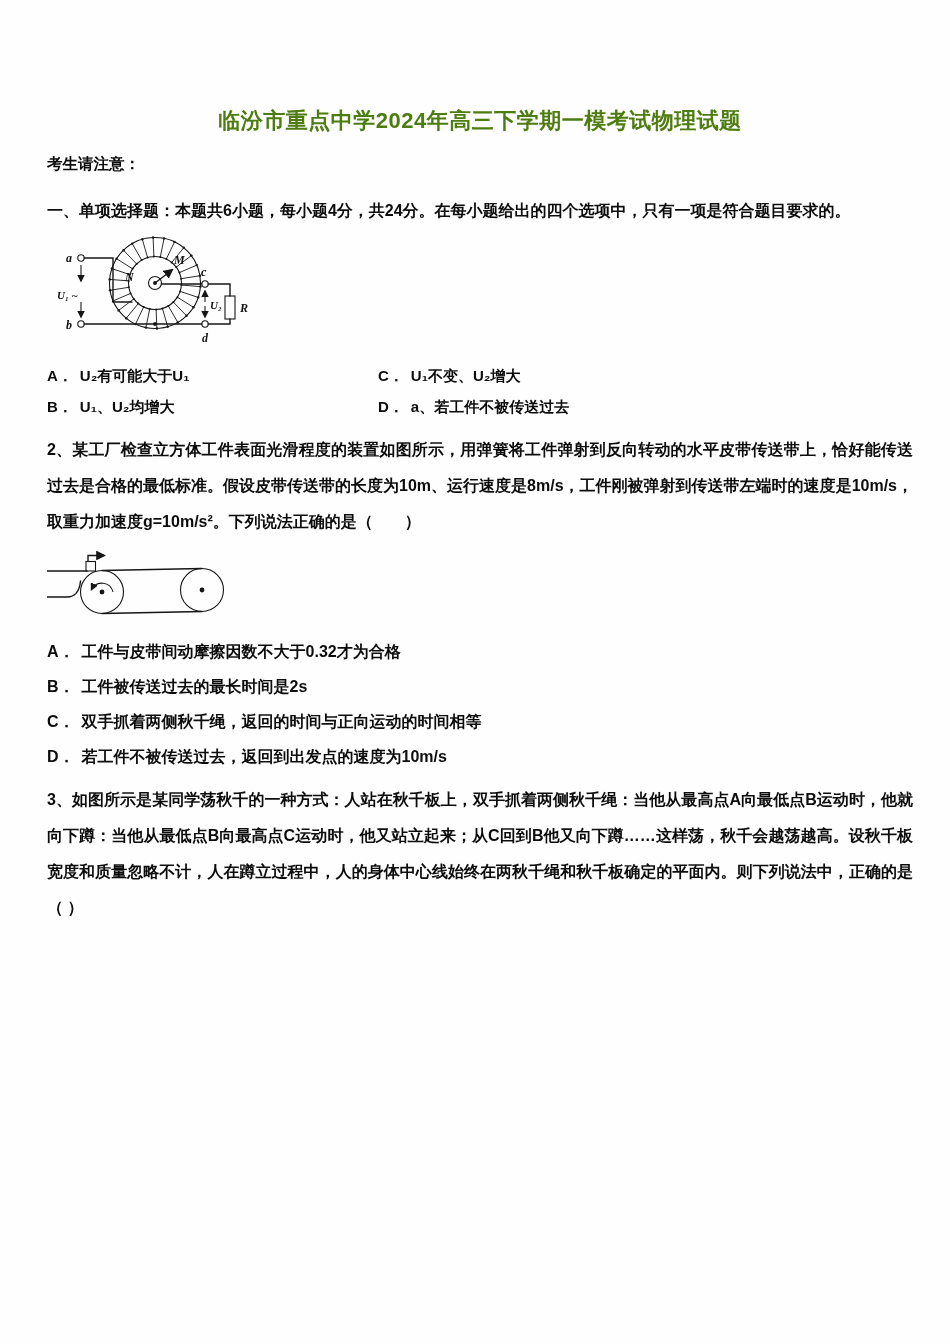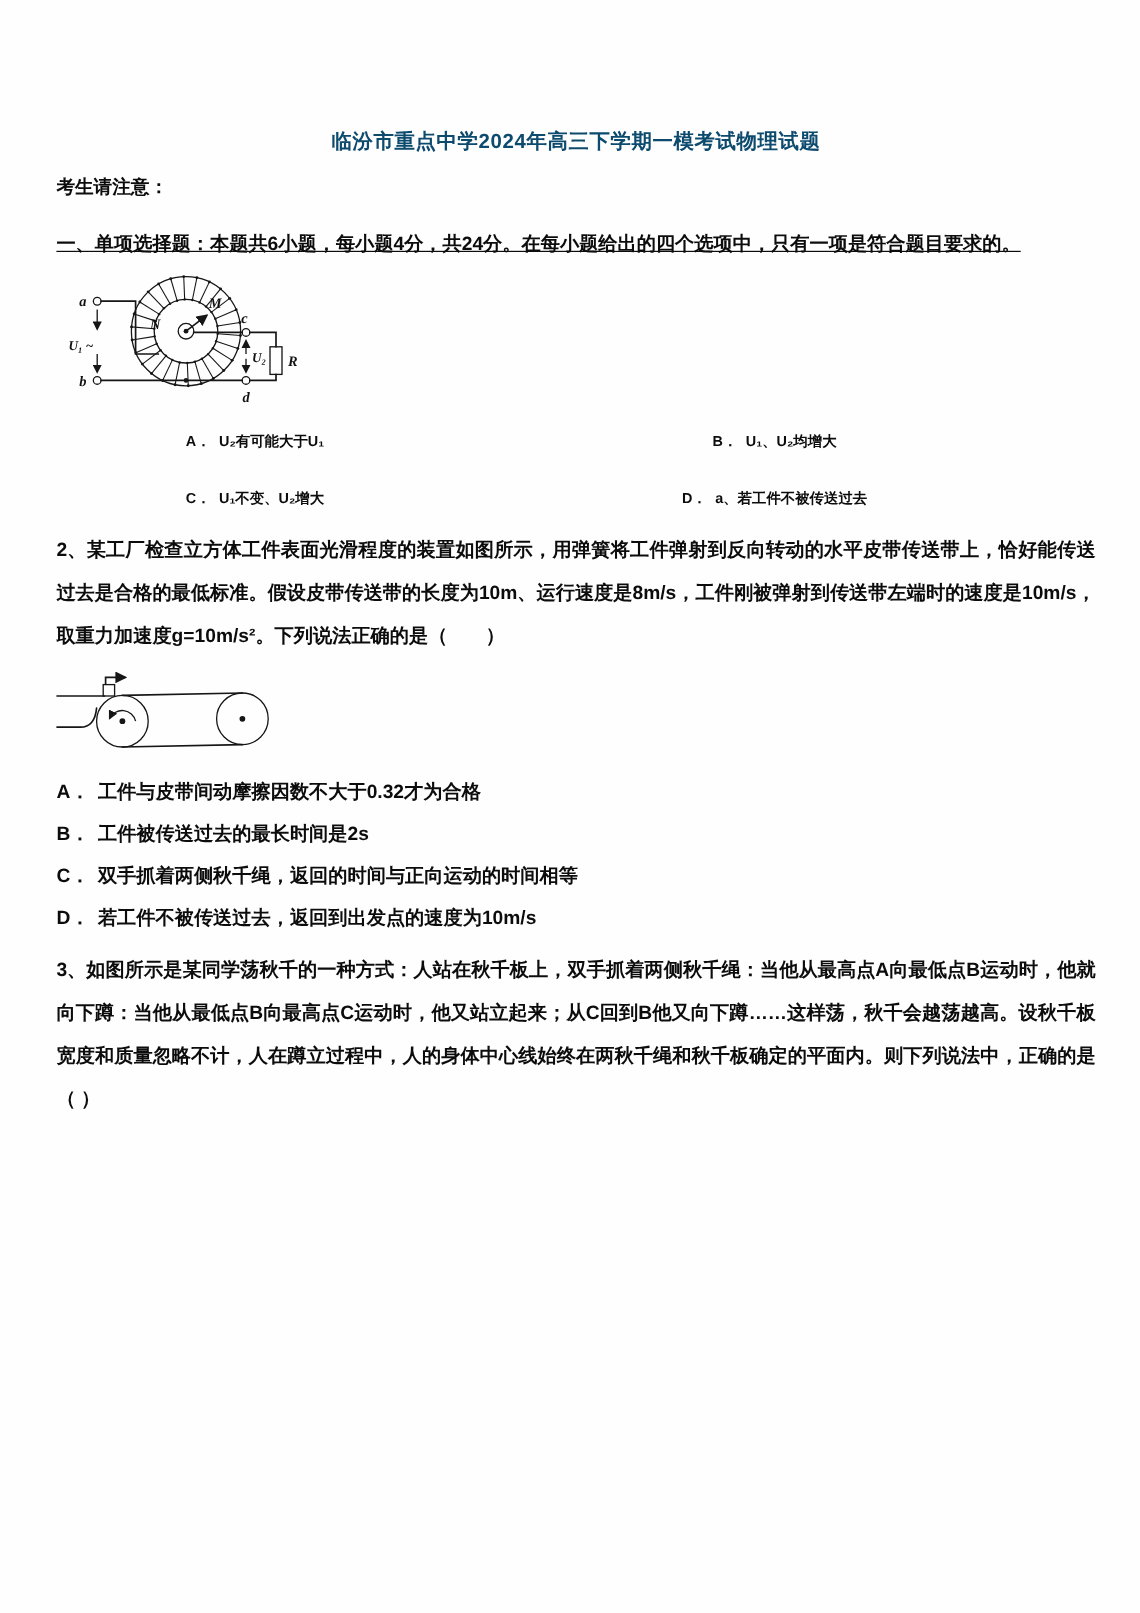--- a/index.html
+++ b/index.html
@@ -4,32 +4,32 @@
 <style>
   html,body{margin:0;padding:0;background:#d9d9d9;}
   .page{
     position:relative;width:950px;height:1344px;margin:0 auto;
     background:#fefefe;overflow:hidden;
     font-family:"Liberation Sans","DejaVu Sans",sans-serif;
     color:#0c0c0c;
   }
   .content{position:absolute;left:47px;top:106px;width:866px;font-weight:600;}
   .title{
-    font-size:17px;font-weight:700;text-align:center;
-    margin:0 0 15px 0;letter-spacing:.5px;color:#0c4a6e;
+    font-size:22px;font-weight:700;text-align:center;
+    margin:0 0 15px 0;letter-spacing:.5px;color:#4d7c0f;
   }
   .notice-heading{font-size:15.5px;line-height:26px;font-weight:700;margin:0;}
   .notice-item{margin:0;font-size:15.5px;line-height:27px;text-align:justify;text-align-last:left;}
-  .section-heading{margin:20px 0 0 0;font-size:16px;line-height:27px;text-align:justify;text-align-last:left;text-decoration:underline;}
+  .section-heading{margin:20px 0 0 0;font-size:16px;line-height:27px;text-align:justify;text-align-last:left;}
   .qtext{font-size:16px;line-height:36px;text-align:justify;text-align-last:left;margin:2px 0 0 0;}
   .fig{margin:4px 0 0 8px;display:block;}
   .fig-conveyor{margin:8px 0 0 0;display:block;}
   .opt-grid{
     display:grid;grid-template-columns:331px 1fr;
-    row-gap:28px;font-size:12px;margin:8px 0 16px 0;line-height:19px;text-align:center;
+    row-gap:12px;font-size:15px;margin:8px 0 16px 0;line-height:19px;
   }
   .opt-list{margin:4px 0 0 0;}
   .opt-list .opt{margin:0 0 16px 0;font-size:16px;line-height:19px;}
   .opt-label{margin-right:7px;}
   svg .wire{stroke:#161616;stroke-width:1.4;fill:none;stroke-linecap:round;}
   svg .thin{stroke:#161616;stroke-width:1.1;fill:none;}
   svg .lbl{font-family:"Liberation Serif","DejaVu Serif",serif;font-style:italic;font-size:12px;fill:#111;font-weight:600;}
   svg .lbl-sm{font-family:"Liberation Serif","DejaVu Serif",serif;font-style:italic;font-size:11px;fill:#111;font-weight:600;}
 </style>
 </head>
@@ -163,22 +163,22 @@
         <path class="wire" d="M175,91 V96 H153.2"></path>
         <line class="thin" x1="150" y1="74" x2="150" y2="63" marker-end="url(#arr)"></line>
         <line class="thin" x1="150" y1="78" x2="150" y2="89" marker-end="url(#arr)"></line>
         <text class="lbl-sm" x="155" y="81">U₂</text>
         <circle class="thin" cx="150" cy="96" r="3.2" fill="#fefefe"></circle>
         <text class="lbl" x="147" y="114">d</text>
       </svg>
 
       <div class="opt-grid">
         <p style="margin:0"><span class="opt-label">A．</span><span>U₂有可能大于U₁</span></p>
+        <p style="margin:0"><span class="opt-label">C．</span><span>U₁不变、U₂增大</span></p>
         <p style="margin:0"><span class="opt-label">B．</span><span>U₁、U₂均增大</span></p>
-        <p style="margin:0"><span class="opt-label">C．</span><span>U₁不变、U₂增大</span></p>
         <p style="margin:0"><span class="opt-label">D．</span><span>a、若工件不被传送过去</span></p>
       </div>
     </div>
 
     <div>
       <p class="qtext">2、某工厂检查立方体工件表面光滑程度的装置如图所示，用弹簧将工件弹射到反向转动的水平皮带传送带上，恰好能传送过去是合格的最低标准。假设皮带传送带的长度为10m、运行速度是8m/s，工件刚被弹射到传送带左端时的速度是10m/s，取重力加速度g=10m/s²。下列说法正确的是（　　）</p>
 
       <svg class="fig-conveyor" width="235" height="90" viewBox="0 0 235 90" aria-hidden="true">
 
         <path class="wire" d="M0,23 H40"></path>

